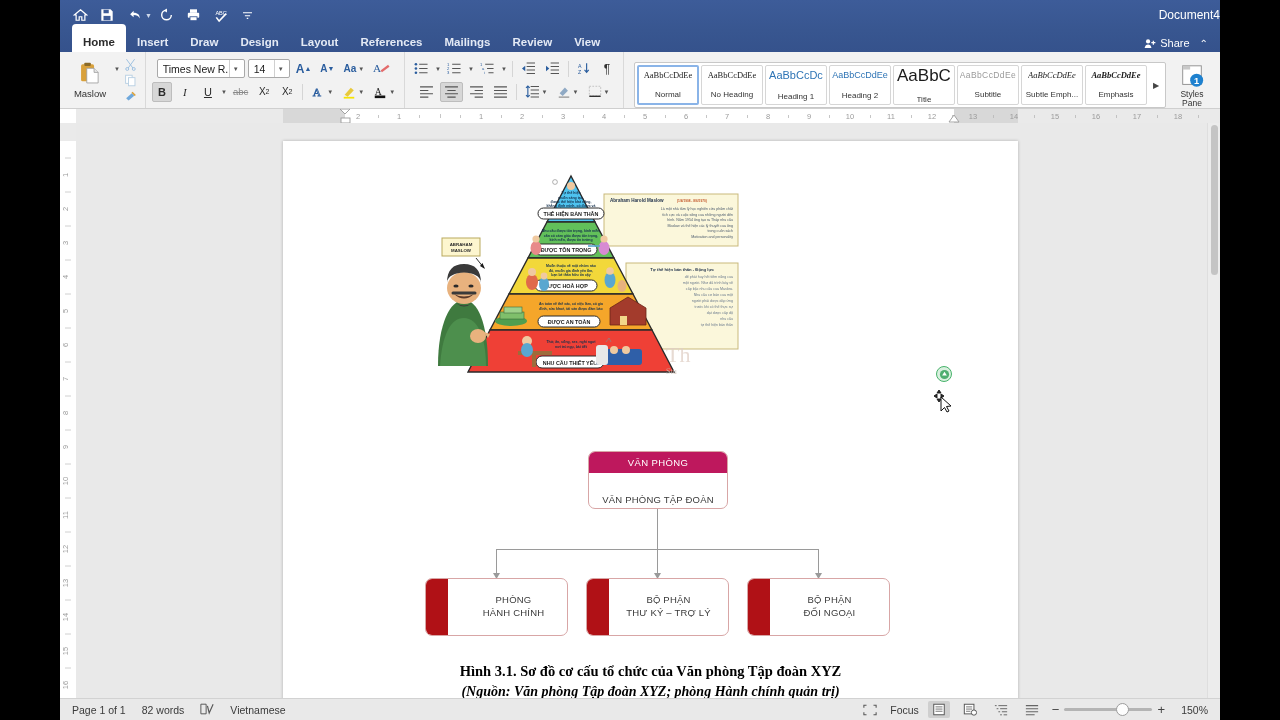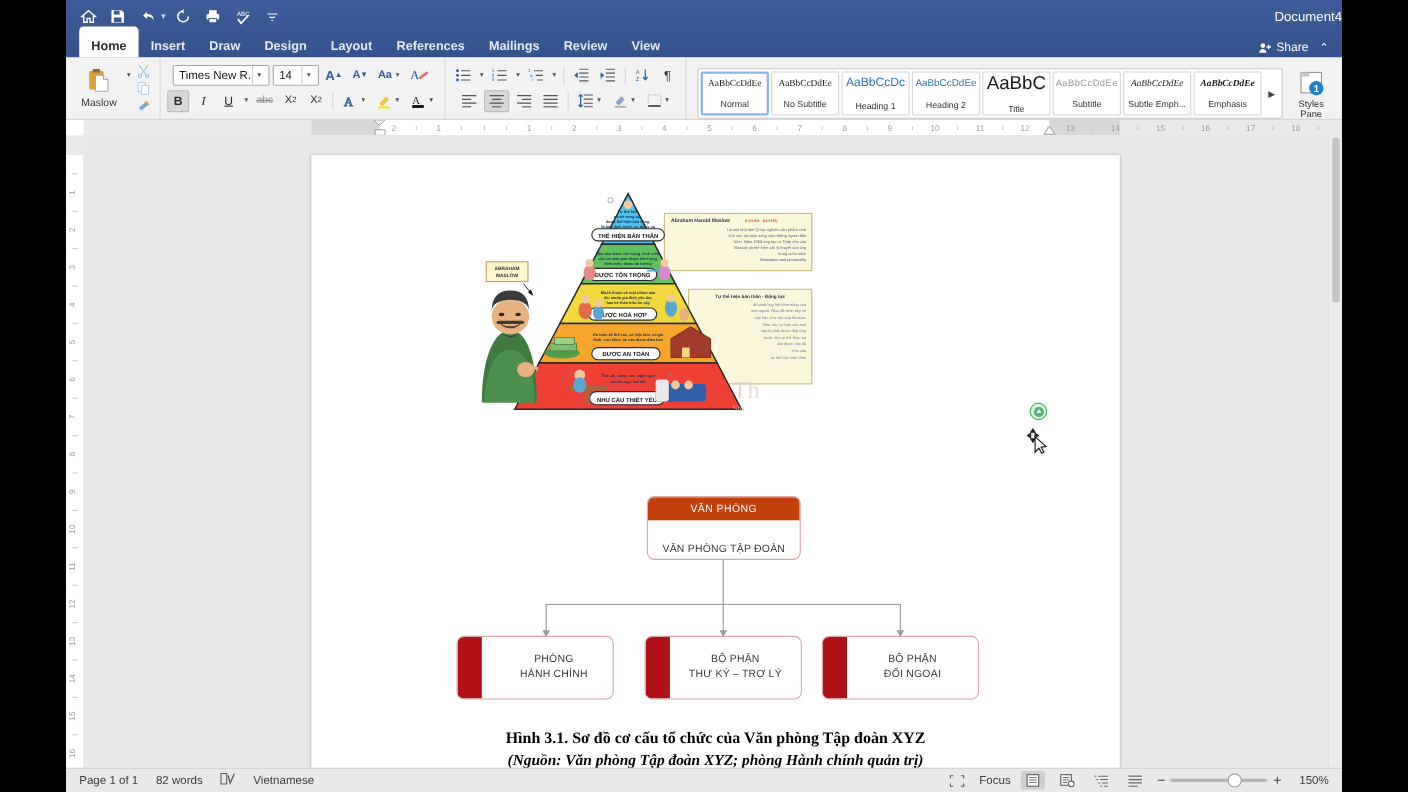--- a/index.html
+++ b/index.html
@@ -154,34 +154,34 @@
   .cap2 { top: 522px; font-size: 14.5px; }
   .cap3 { top: 543px; font-size: 14px; font-style: italic; font-weight: bold;}
   .cap4 { top: 564px; font-size: 14px; font-style: italic; font-weight: normal;}
   
   .node {
     position:absolute; border:1px solid #c9araaa; border:1px solid #d8a6a6;
     border-radius:7px; background:#fff; overflow:hidden;
   }
   .node-top { left: 175px; top: 0; width: 140px; height: 58px; }
   .node-top .hdr {
-    height: 21px; background:#c2410c; color:#fff; font-size:9.5px;
+    height: 21px; background:#be185d; color:#fff; font-size:9.5px;
     display:flex; align-items:center; justify-content:center; letter-spacing:.4px;
   }
   .node-top .bdy {
     height: 52px; display:flex; align-items:center; justify-content:center;
     font-size:9.5px; color:#3a3a3a; letter-spacing:.2px;
   }
   .leaf { top: 127px; width: 143px; height: 58px; display:flex; }
   .leaf .bar { width: 22px; background:#b01116; }
   .leaf .txt {
     flex:1; display:flex; flex-direction:column; align-items:center; justify-content:center;
     font-size:9.5px; color:#3a3a3a; line-height:1.35; letter-spacing:.2px;
   }
-  .leaf1 { left: 2px; gap: 12px; }
+  .leaf1 { left: 12px; gap: 12px; }
   .leaf2 { left: 173px; }
   .leaf3 { left: 334px; }
   .conn { position:absolute; background:#9a9a9a; }
   
   .rot-handle {
     position:absolute; left: 653px; top: 225px; width:16px; height:16px;
     border-radius:50%; border:1.5px solid #48b36b; background:#d9f0df;
     display:flex;align-items:center;justify-content:center;
   }
   .move-cursor { position:absolute; left: 650px; top: 248px; width: 20px; height: 22px;}
@@ -488,21 +488,21 @@
     </div>
 
     <div class="grp styles-grp">
       <div class="gallery">
         <div class="style-cell sel">
           <span class="style-prev" style="font-family:'Liberation Serif',serif">AaBbCcDdEe</span>
           <span class="style-name">Normal</span>
         </div>
         <div class="style-cell">
           <span class="style-prev" style="font-family:'Liberation Serif',serif">AaBbCcDdEe</span>
-          <span class="style-name">No Subtitle</span>
+          <span class="style-name">No Heading</span>
         </div>
         <div class="style-cell">
           <span class="style-prev" style="font-size:11px;color:#2e74b5">AaBbCcDc</span>
           <span class="style-name">Heading 1</span>
         </div>
         <div class="style-cell">
           <span class="style-prev" style="font-size:9px;color:#2e74b5">AaBbCcDdEe</span>
           <span class="style-name">Heading 2</span>
         </div>
         <div class="style-cell">

